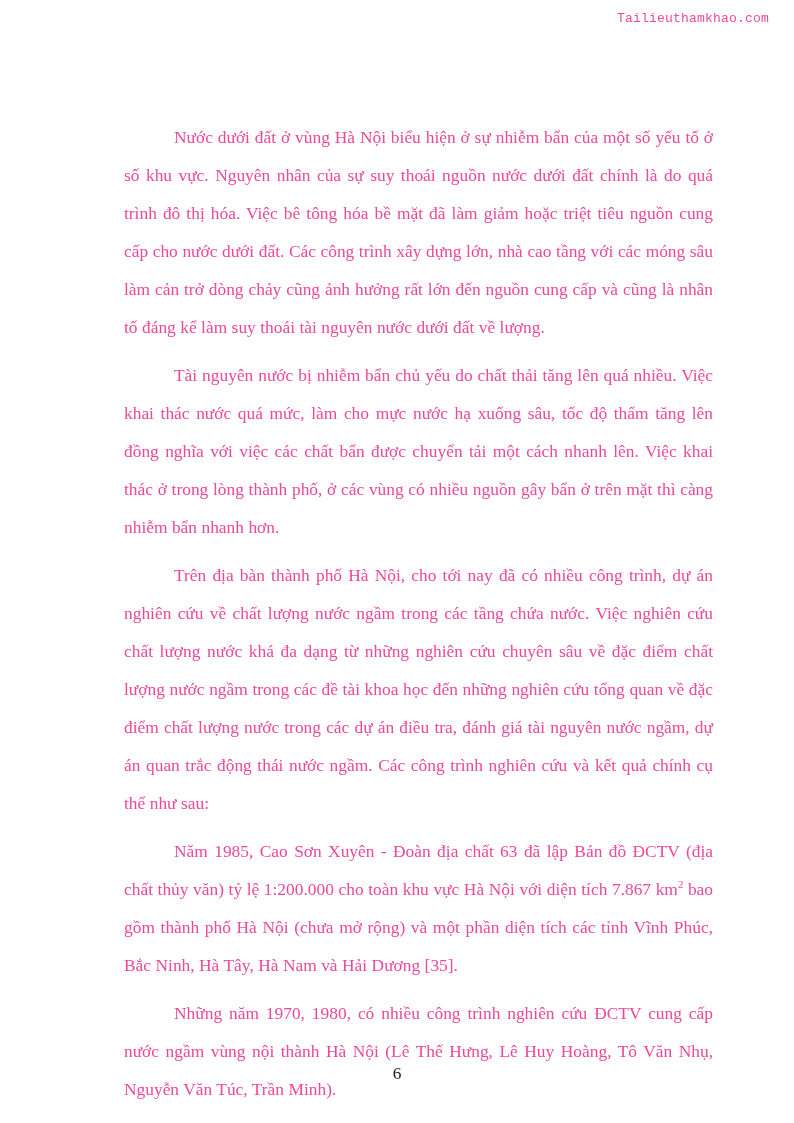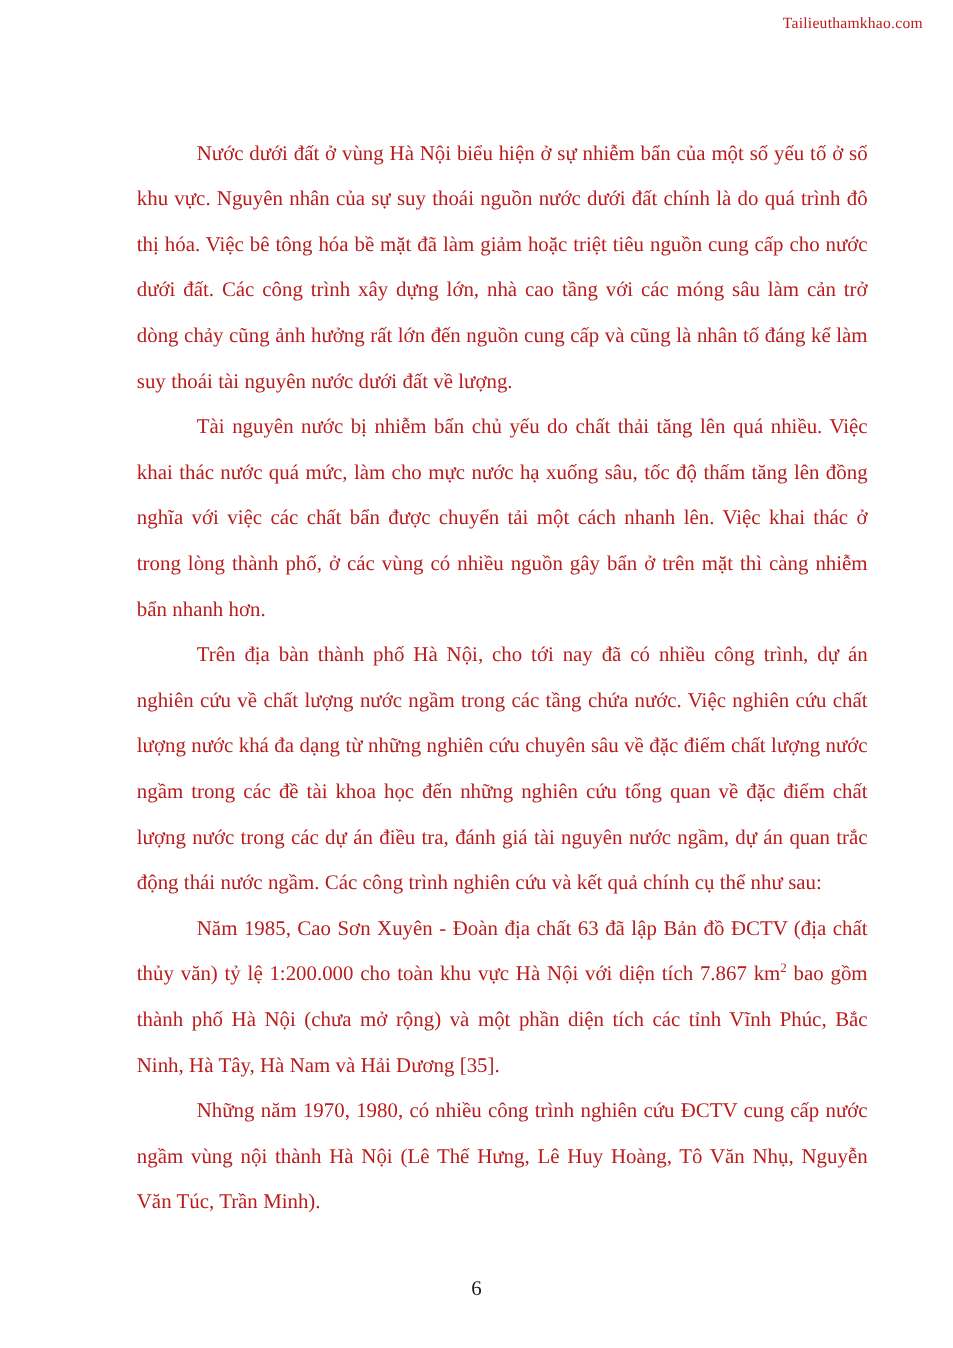--- a/index.html
+++ b/index.html
@@ -19,44 +19,44 @@
     height: 1123px;
     background: #ffffff;
     overflow: hidden;
     box-sizing: border-box;
   }
 
   .watermark {
     position: absolute;
     top: 11px;
     right: 25px;
-    font-family: Liberation Serif, serif;
+    font-family: Liberation Mono, monospace;
     font-size: 13px;
     letter-spacing: 0.2px;
-    color: #b91c1c;
+    color: #ec4899;
     user-select: none;
     white-space: nowrap;
   }
 
   .content {
     position: absolute;
     left: 114px;
     top: 108px;
     width: 609px;
   }
 
   p.para {
-    margin: 0;
+    margin: 10px;
     padding: 0;
     text-align: justify;
     text-justify: inter-word;
     font-size: 17.4px;
     line-height: 38px;
     text-indent: 50px;
-    color: #b91c1c;
+    color: #ec4899;
     hyphens: none;
     word-spacing: 0.1px;
   }
 
   p.para sup {
     font-size: 0.62em;
     vertical-align: super;
     line-height: 0;
   }
 

